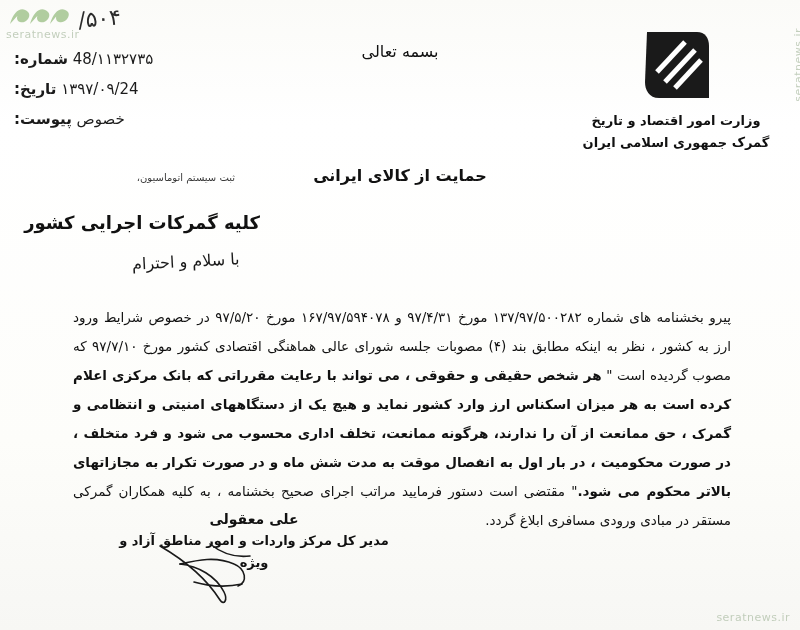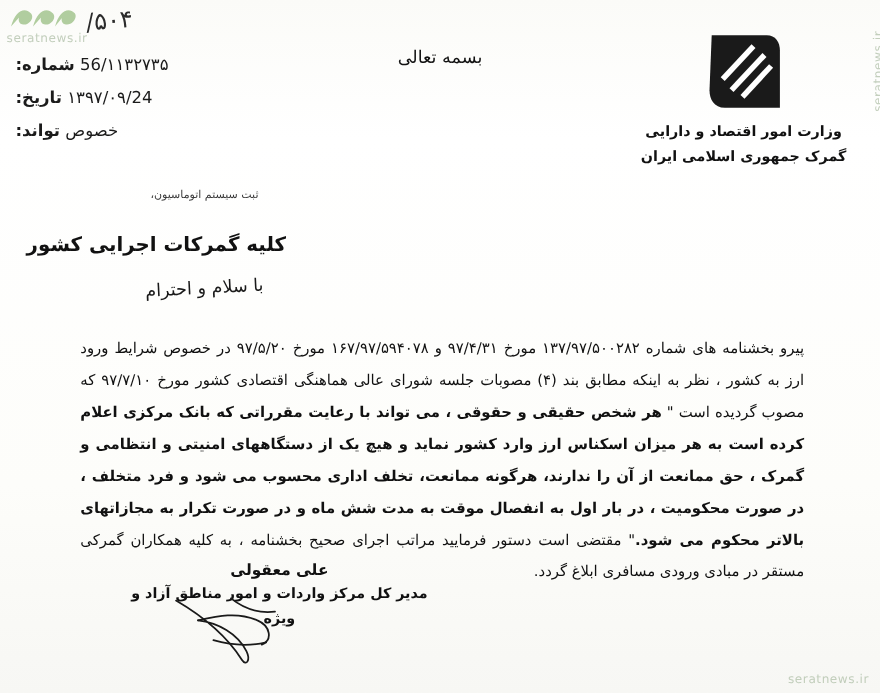--- a/index.html
+++ b/index.html
@@ -215,40 +215,41 @@
     <div class="org-mark">
       <svg viewBox="0 0 74 74" width="74" height="74">
         <path d="M8 4 L58 4 C66 4 70 10 70 18 L70 70 L20 70 C10 70 6 62 6 54 Z" fill="#1a1a1a"></path>
         <g stroke="#ffffff" stroke-width="5" stroke-linecap="butt">
           <line x1="18" y1="44" x2="46" y2="14"></line>
           <line x1="26" y1="54" x2="56" y2="22"></line>
           <line x1="36" y1="60" x2="62" y2="32"></line>
         </g>
       </svg>
     </div>
-    <div class="org-line">وزارت امور اقتصاد و دارایی</div>
+    <div class="org-line">وزارت امور اقتصاد و تاریخ</div>
     <div class="org-line">گمرک جمهوری اسلامی ایران</div>
   </div>
 
   <div class="meta">
     <div class="row">
-      <span class="val">56/۱۱۳۲۷۳۵</span>
+      <span class="val">48/۱۱۳۲۷۳۵</span>
       <span class="lbl">شماره:</span>
     </div>
     <div class="row">
       <span class="val">۱۳۹۷/۰۹/24</span>
       <span class="lbl">تاریخ:</span>
     </div>
     <div class="row">
       <span class="val">خصوص</span>
-      <span class="lbl">تواند:</span>
+      <span class="lbl">پیوست:</span>
     </div>
   </div>
   <div class="meta-note">ثبت سیستم اتوماسیون،</div>
 
+  <div class="subject">حمایت از کالای ایرانی</div>
 
   <div class="addressee">کلیه گمرکات اجرایی کشور</div>
 
   <div class="hw-salut">با سلام و احترام</div>
 
   <div class="body">
     <p><span>پیرو بخشنامه های شماره ۱۳۷/۹۷/۵۰۰۲۸۲ مورخ ۹۷/۴/۳۱ و ۱۶۷/۹۷/۵۹۴۰۷۸ مورخ ۹۷/۵/۲۰ در خصوص شرایط ورود ارز به کشور ، نظر به اینکه مطابق بند (۴) مصوبات جلسه شورای عالی هماهنگی اقتصادی کشور مورخ ۹۷/۷/۱۰ که مصوب گردیده است " </span><span class="b">هر شخص حقیقی و حقوقی ، می تواند با رعایت مقرراتی که بانک مرکزی اعلام کرده است به هر میزان اسکناس ارز وارد کشور نماید و هیچ یک از دستگاههای امنیتی و انتظامی و گمرک ، حق ممانعت از آن را ندارند، هرگونه ممانعت، تخلف اداری محسوب می شود و فرد متخلف ، در صورت محکومیت ، در بار اول به انفصال موقت به مدت شش ماه و در صورت تکرار به مجازاتهای بالاتر محکوم می شود.</span><span>" مقتضی است دستور فرمایید مراتب اجرای صحیح بخشنامه ، به کلیه همکاران گمرکی مستقر در مبادی ورودی مسافری ابلاغ گردد.</span></p>
   </div>
 
   <div class="sign">

